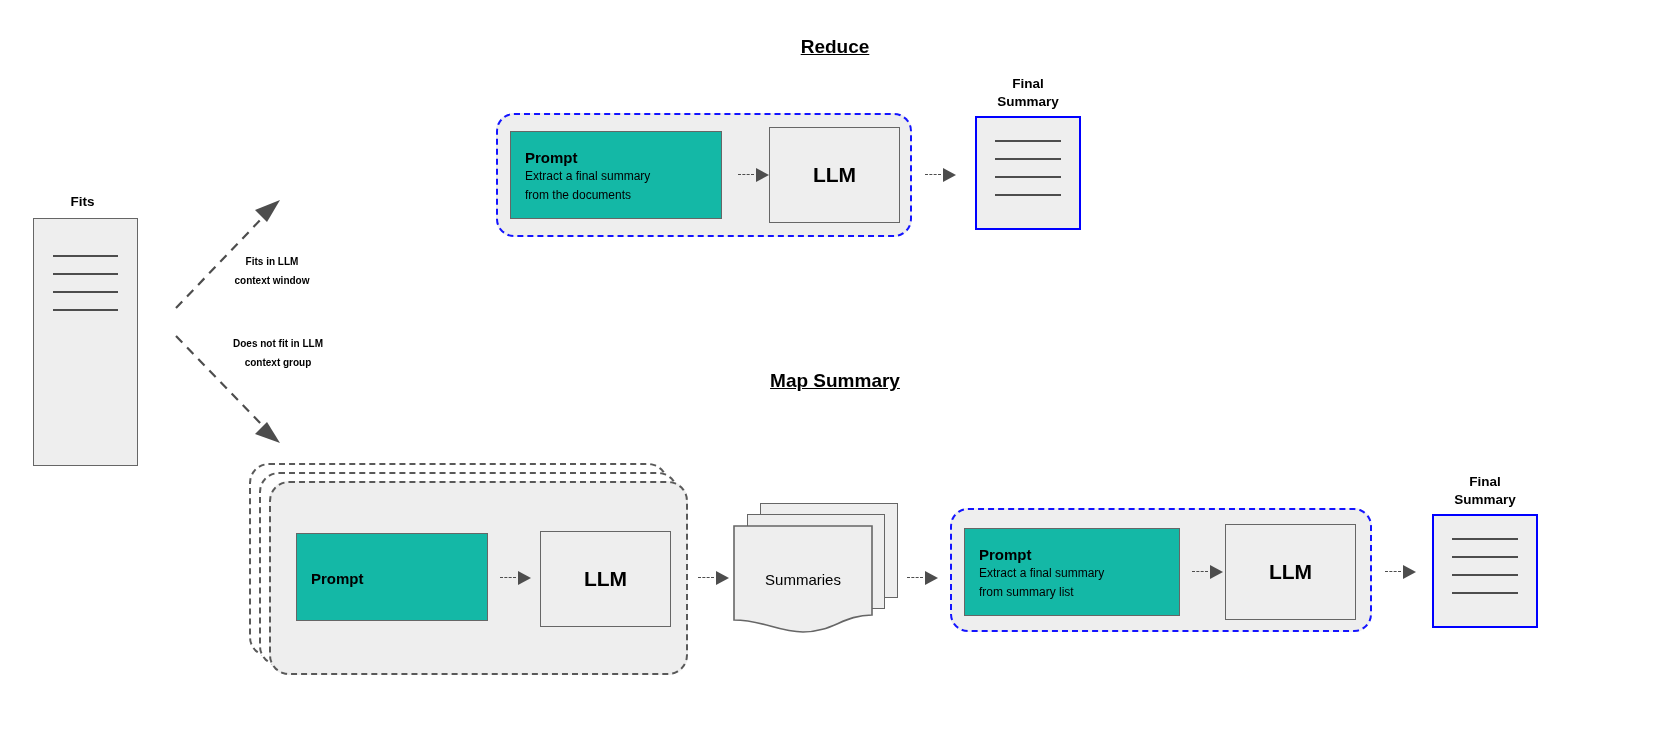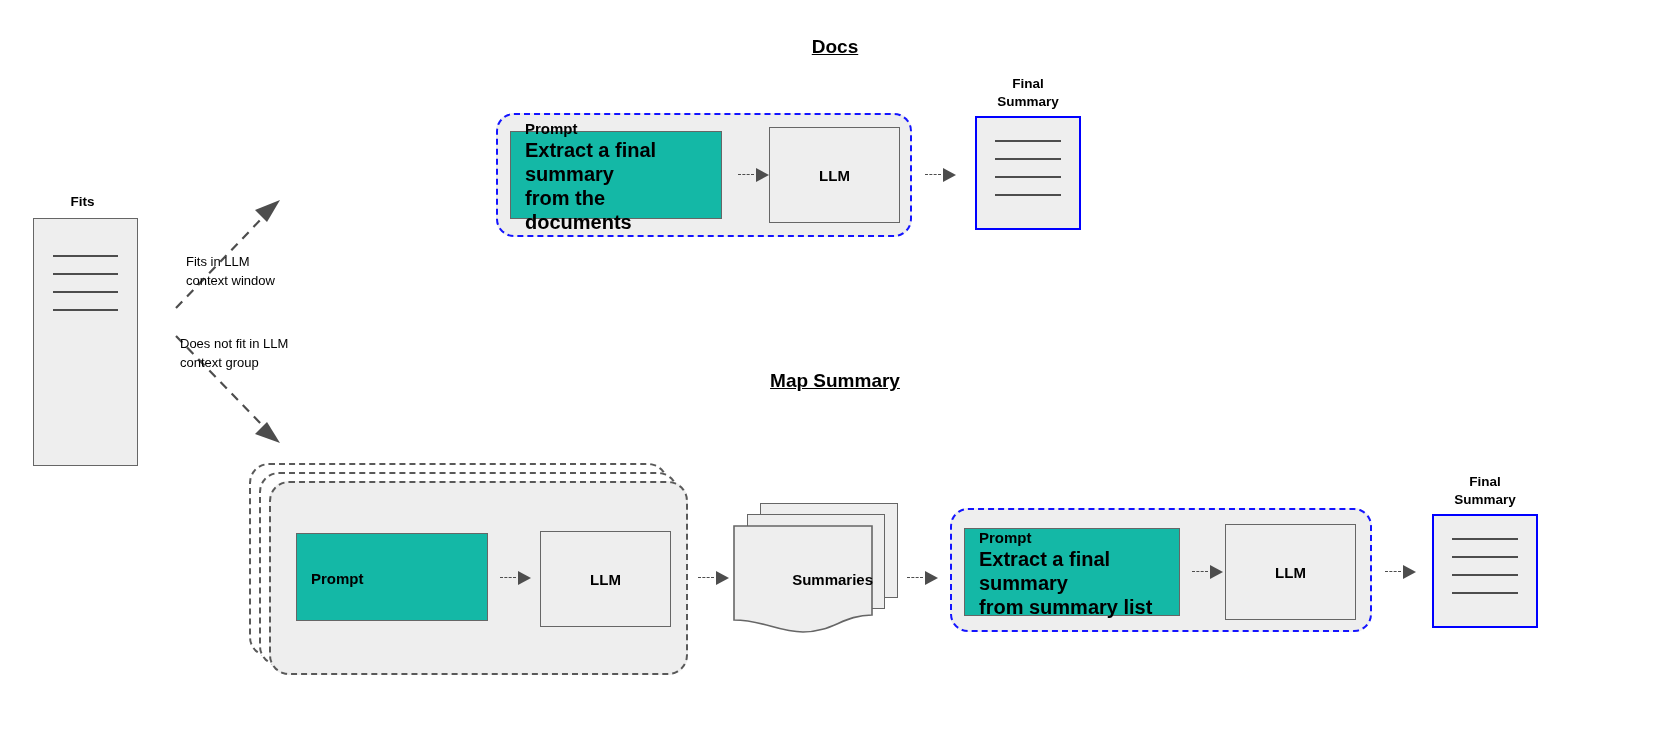--- a/index.html
+++ b/index.html
@@ -32,22 +32,23 @@
 
   
   .caption {
     font-size: 13.5px;
     font-weight: bold;
     text-align: center;
     line-height: 18px;
     white-space: pre-line;
   }
   .edge-label {
-    font-size: 13px;
-    font-weight: normal;
+    font-size: 10px;
+    font-weight: bold;
+    text-align: center;
     line-height: 19px;
     white-space: pre-line;
   }
 
   
   .box {
     box-sizing: border-box;
     background: #eeeeee;
     border: 1.6px solid #666666;
   }
@@ -66,35 +67,35 @@
     display: flex;
     flex-direction: column;
     justify-content: center;
   }
   .prompt-title {
     font-size: 15px;
     font-weight: bold;
     line-height: 19px;
   }
   .prompt-body {
-    font-size: 20px;
-    font-weight: bold;
-    line-height: 24px;
+    font-size: 12px;
+    font-weight: normal;
+    line-height: 19px;
     white-space: pre-line;
   }
 
   
   .llm-box {
     box-sizing: border-box;
     background: #eeeeee;
     border: 1.6px solid #666666;
     display: flex;
     align-items: center;
     justify-content: center;
-    font-size: 15px;
+    font-size: 21px;
     font-weight: bold;
   }
 
   
   .group-blue {
     box-sizing: border-box;
     background: #eeeeee;
     border: 2.2px dashed #1414ff;
     border-radius: 18px;
   }
@@ -142,23 +143,23 @@
   .sum-stack { position: absolute; }
   .sum-sheet {
     position: absolute;
     background: #eeeeee;
     border: 1.6px solid #666666;
     box-sizing: border-box;
   }
   .sum-label {
     position: absolute;
     width: 100%;
-    text-align: right;
+    text-align: center;
     font-size: 15px;
-    font-weight: bold;
+    font-weight: normal;
   }
 
   svg { display: block; overflow: visible; }
 </style>
 </head>
 <body>
 
 <div id="canvas">
 
   <div class="abs caption" style="left:20px; top:193px; width:125px;">Fits</div>
@@ -179,21 +180,21 @@
   <div class="abs edge-label" style="left:186px; top:252px; width:172px;">Fits in LLM
 context window</div>
 
   <svg class="abs" style="left:170px; top:330px; width:120px; height:125px;">
     <line x1="6" y1="6" x2="95" y2="98" stroke="#4d4d4d" stroke-width="2.2" stroke-dasharray="9 7"></line>
     <polygon points="110,113 85,104 97,92" fill="#4d4d4d"></polygon>
   </svg>
   <div class="abs edge-label" style="left:180px; top:334px; width:196px;">Does not fit in LLM
 context group</div>
 
-  <div class="abs section-title" style="left:735px; top:36px; width:200px;">Docs</div>
+  <div class="abs section-title" style="left:735px; top:36px; width:200px;">Reduce</div>
 
   <div class="abs group-blue" style="left:496px; top:113px; width:416px; height:124px;"></div>
 
   <div class="abs prompt-box" style="left:510px; top:131px; width:212px; height:88px;">
     <div class="prompt-title">Prompt</div>
     <div class="prompt-body">Extract a final summary
 from the documents</div>
   </div>
 
   <div class="arrow" style="left:738px; top:168px; width:32px;">

